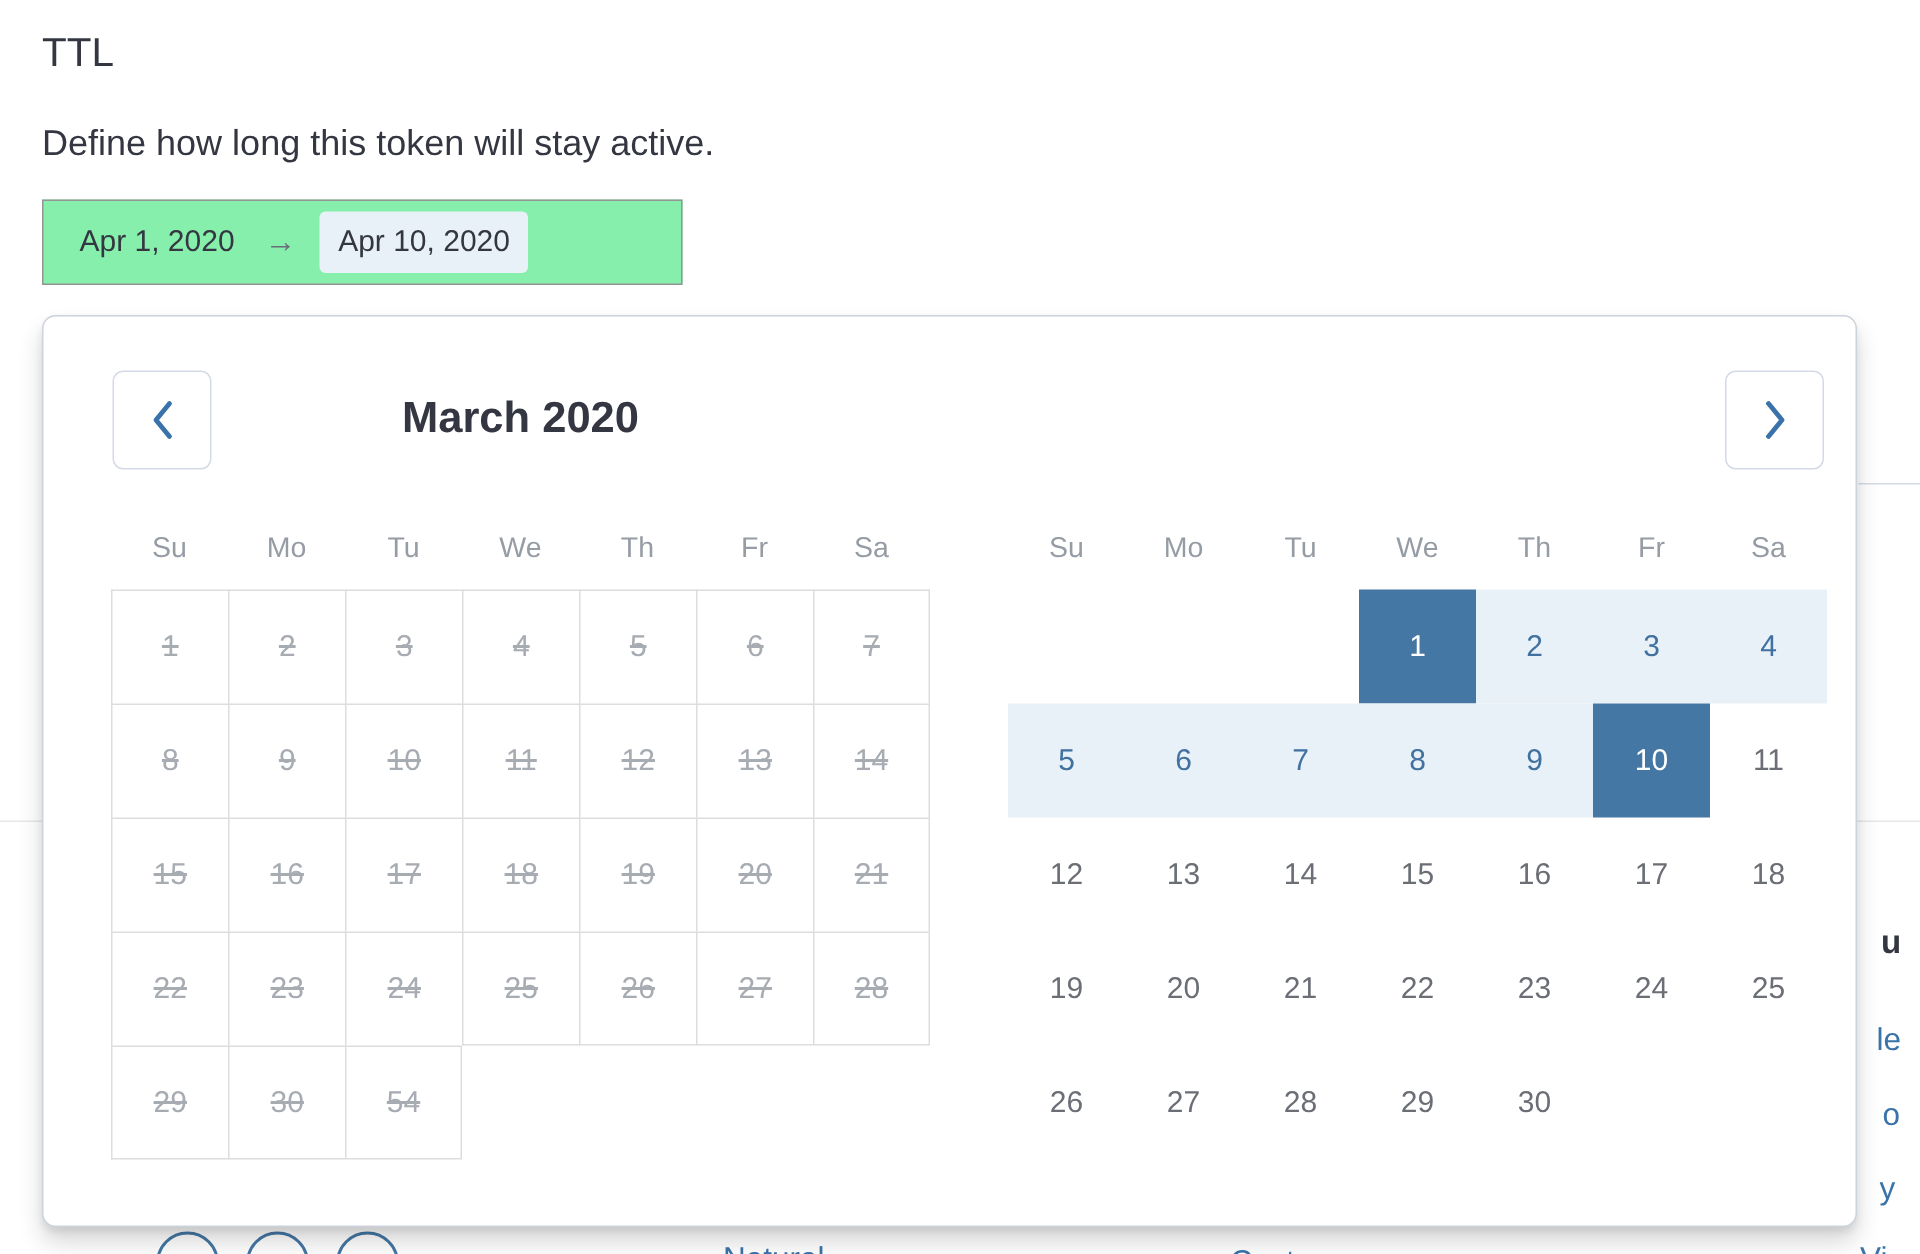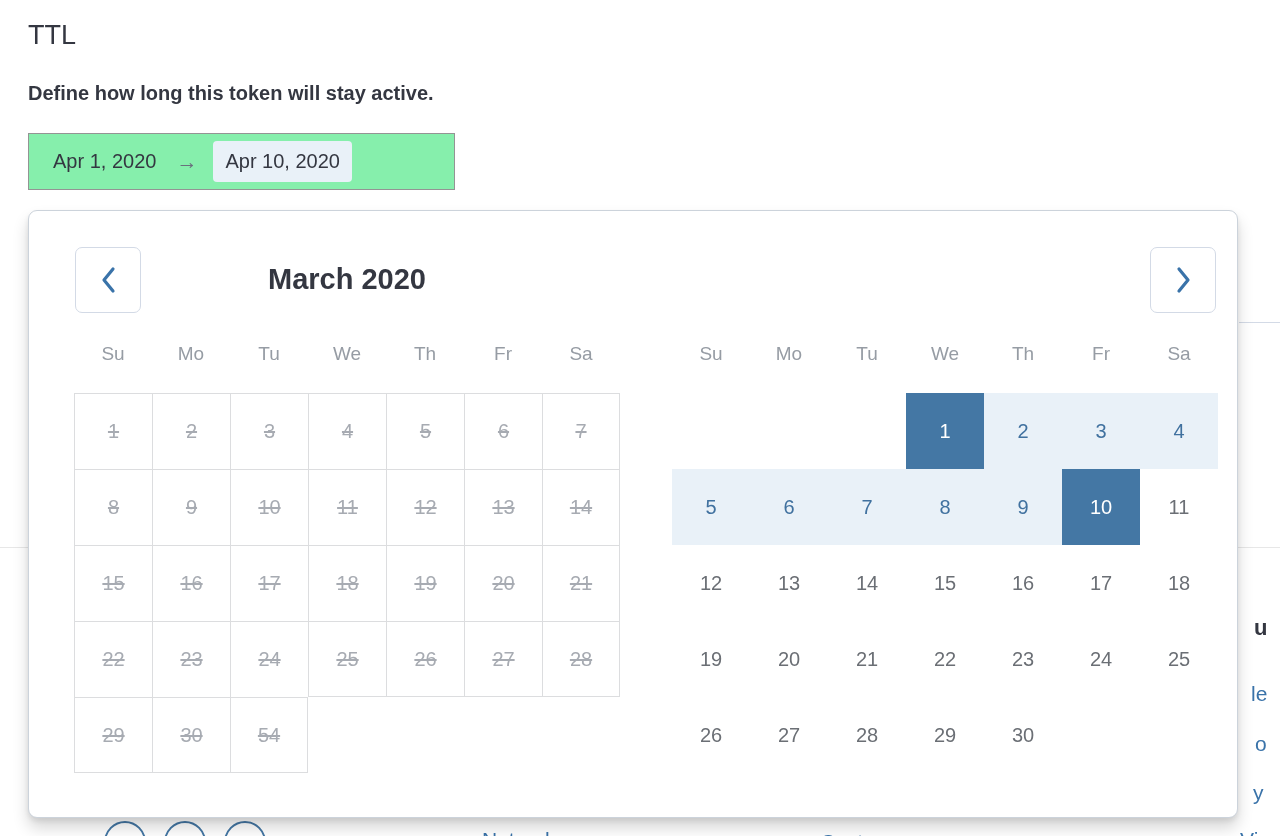--- a/index.html
+++ b/index.html
@@ -4,21 +4,21 @@
 <style>
   :root{
     --selected:#4477a4; --range-bg:#e9f1f8; --range-text:#40719f; --accent:#3a73a9;
     --disabled-text:#a7abb2; --grid-border:#dcdddf; --text:#343741; --muted:#6b6f75;
     --weekday:#969ca4; --popup-border:#ccd3db; --input-border:#949494; --divider:#e7e7e7;
   }
   html,body{margin:0;padding:0;background:#fff;}
   .page{position:relative;width:1280px;height:836px;background:#fff;overflow:hidden;
         font-family:"Liberation Sans",sans-serif;color:var(--text);}
   .page-title{position:absolute;left:28px;top:20px;margin:0;font-size:27px;font-weight:400;color:var(--text);}
-  .page-desc{position:absolute;left:28px;top:82px;margin:0;font-size:20px;font-weight:700;color:var(--text);}
+  .page-desc{position:absolute;left:28px;top:82px;margin:0;font-size:24px;font-weight:400;color:var(--text);}
 
   .range-input{position:absolute;left:28px;top:133px;width:427px;height:57px;box-sizing:border-box;
         border:1px solid var(--input-border);background:#86efac;display:flex;align-items:center;padding-left:24px;}
   .start-field{font-size:20px;color:var(--text);}
   .arrow{margin:0 16px 0 20px;color:#69707d;font-size:21px;}
   .end-field{font-size:20px;color:var(--text);background:var(--range-bg);padding:9px 12px;border-radius:4px;}
 
   
   .bg-line{position:absolute;height:1px;z-index:1;}
   .bg-line-right{top:322px;left:1239px;width:41px;background:#d3dae6;}
@@ -39,21 +39,21 @@
   .popup{position:absolute;left:28px;top:210px;width:1210px;height:608px;box-sizing:border-box;background:#fff;
         border:1px solid var(--popup-border);border-radius:9px;z-index:10;
         box-shadow:0 10px 16px rgba(0,0,0,0.16),0 3px 5px rgba(0,0,0,0.08);}
   .nav-btn{position:absolute;top:36px;width:66px;height:66px;box-sizing:border-box;background:#fff;
         border:1px solid #d3dae6;border-radius:7px;color:var(--accent);cursor:pointer;
         display:flex;align-items:center;justify-content:center;padding:0;}
   .nav-prev{left:46px;} .nav-next{right:21px;}
   .month-panel{position:absolute;top:0;width:546px;height:608px;}
   .panel-march{left:45px;} .panel-april{left:643px;}
   .month-title{position:absolute;top:52px;left:0;width:100%;text-align:center;font-size:29px;font-weight:700;color:var(--text);}
-  .weekday-row{position:absolute;top:130px;left:0;display:grid;grid-template-columns:repeat(7,78px);}
+  .weekday-row{position:absolute;top:142px;left:0;display:grid;grid-template-columns:repeat(7,78px);}
   .weekday{height:26px;line-height:26px;text-align:center;font-size:19px;color:var(--weekday);}
   .day-grid{position:absolute;top:182px;left:0;display:grid;grid-template-columns:repeat(7,78px);grid-auto-rows:76px;}
   .day{display:flex;align-items:center;justify-content:center;font-size:20px;box-sizing:border-box;}
   .day.m-dis{color:var(--disabled-text);text-decoration:line-through;}
   .day.bt{border-top:1px solid var(--grid-border);}
   .day.bl{border-left:1px solid var(--grid-border);}
   .day.br{border-right:1px solid var(--grid-border);}
   .day.bb{border-bottom:1px solid var(--grid-border);}
   .day.norm{color:var(--muted);cursor:pointer;}
   .day.inrange{background:var(--range-bg);color:var(--range-text);cursor:pointer;}

